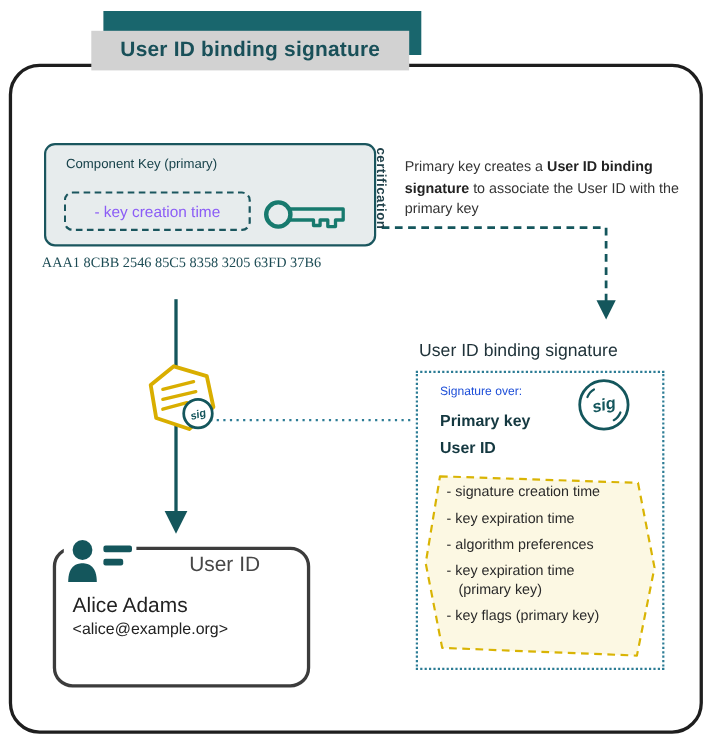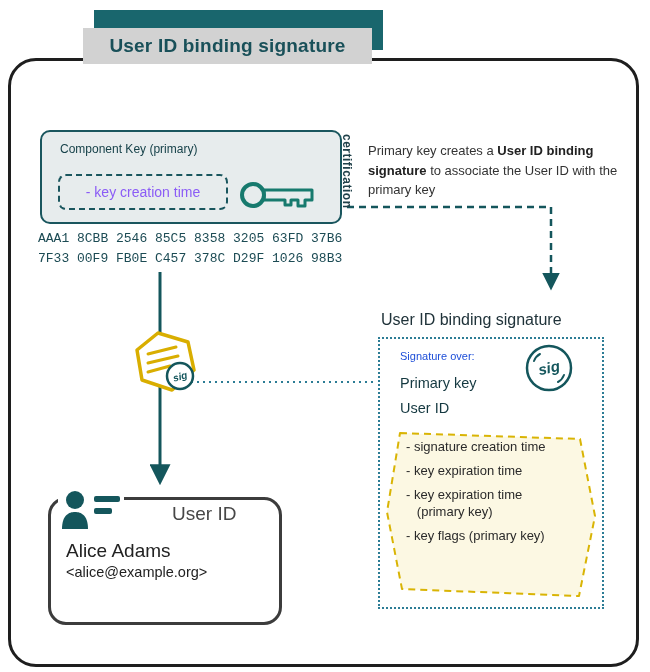--- a/index.html
+++ b/index.html
@@ -28,28 +28,28 @@
                    align-items:center; justify-content:center; font-size:14px; color:#8b5cf6; }
   .key-icon { position:absolute; left:196px; top:42px; }
 
   .cert-label { left:340px; top:134px; height:94px; writing-mode:vertical-rl;
                 font-size:12px; font-weight:bold; color:#20414a; letter-spacing:.5px;
                 display:flex; align-items:center; }
 
   .annotation { left:368px; top:141px; width:266px; font-size:13px; line-height:1.5; color:#333; }
   .annotation b { color:#222; }
 
-  .fingerprint { left:38px; top:229px; font-family:Liberation Mono, monospace;
+  .fingerprint { left:38px; top:229px; font-family:Liberation Serif, serif;
                  font-size:13px; line-height:20px; color:#1c4b54; }
 
   
   .sigbox-title { left:381px; top:311px; font-size:16px; color:#20333a; }
   .sigbox { left:378px; top:337px; width:222px; height:268px; border:2px dotted #2c7c95; }
   .sig-over { left:400px; top:350px; font-size:11px; color:#1d4ed8; }
-  .sig-item { font-size:14.5px; font-weight:normal; color:#143840; }
+  .sig-item { font-size:14.5px; font-weight:bold; color:#143840; }
   .sig-item-0 { left:400px; top:375px; }
   .sig-item-1 { left:400px; top:400px; }
   .sig-metalabel { left:398px; top:423px; font-size:14px; font-weight:bold; color:#143840; }
   .meta-list { left:406px; top:438px; width:182px; font-size:13px; color:#2a2a2a; }
   .meta-item { white-space:pre-wrap; line-height:17px; margin-bottom:7px; }
 
   
   .userbox { left:48px; top:497px; width:228px; height:122px; border:3px solid #3c3c3c;
              border-radius:18px; }
   .usericon-wrap { left:58px; top:486px; width:66px; height:50px; background:#fff;
@@ -93,21 +93,20 @@
       <path d="M26,16 H74 V26 H67 V32 H60 V26 H53 V31 H47 V26 H26 Z" fill="none" stroke="#177a6e" stroke-width="3" stroke-linejoin="round"></path>
     </svg>
   </div>
 
   <div class="abs cert-label">certification</div>
 
   <div class="abs annotation"><span>Primary key creates a </span><b>User ID binding signature</b><span> to associate the User ID with the primary key</span></div>
 
   <div class="abs fingerprint">
     <div>AAA1 8CBB 2546 85C5 8358 3205 63FD 37B6</div>
-    <div>7F33 00F9 FB0E C457 378C D29F 1026 98B3</div>
   </div>
 
   <svg class="abs" style="left:130px; top:330px;" width="72" height="68" viewBox="0 0 72 68">
     <polygon points="28,3 58,12 64,40 42,60 12,50 7,20" fill="#ffffff" stroke="#d9ae00" stroke-width="3.5" stroke-linejoin="round"></polygon>
     <path d="M18,24 L46,17 M18,33 L48,26 M18,42 L40,36" stroke="#d9ae00" stroke-width="3" fill="none" stroke-linecap="round"></path>
     <circle cx="50" cy="46" r="13" fill="#ffffff" stroke="#14565c" stroke-width="2.5"></circle>
     <text x="50" y="50" font-size="10" font-style="italic" font-weight="bold" fill="#14565c" text-anchor="middle" transform="rotate(-15 50 46)">sig</text>
   </svg>
 
   <div class="abs sigbox-title">User ID binding signature</div>
@@ -123,20 +122,21 @@
   <div class="abs sig-item sig-item-0">Primary key</div>
   <div class="abs sig-item sig-item-1">User ID</div>
 
   <svg class="abs" style="left:384px; top:428px;" width="214" height="174" viewBox="0 0 214 174">
     <polygon points="16,5 196,11 211,88 195,168 18,161 3,84" fill="#fcf8e3" stroke="#d9b404" stroke-width="2" stroke-dasharray="7 5" stroke-linejoin="round"></polygon>
   </svg>
 
   <div class="abs meta-list">
     <div class="meta-item">- signature creation time</div>
     <div class="meta-item">- key expiration time</div>
+    <div class="meta-item">- algorithm preferences</div>
     <div class="meta-item">- key expiration time
    (primary key)</div>
     <div class="meta-item">- key flags (primary key)</div>
   </div>
 
   <div class="abs userbox"></div>
   <div class="abs usericon-wrap">
     <svg width="62" height="44" viewBox="0 0 62 44">
       <circle cx="15" cy="11" r="9" fill="#14565c"></circle>
       <path d="M2,40 C2,26 9,23 15,23 C21,23 28,26 28,40 Z" fill="#14565c"></path>

